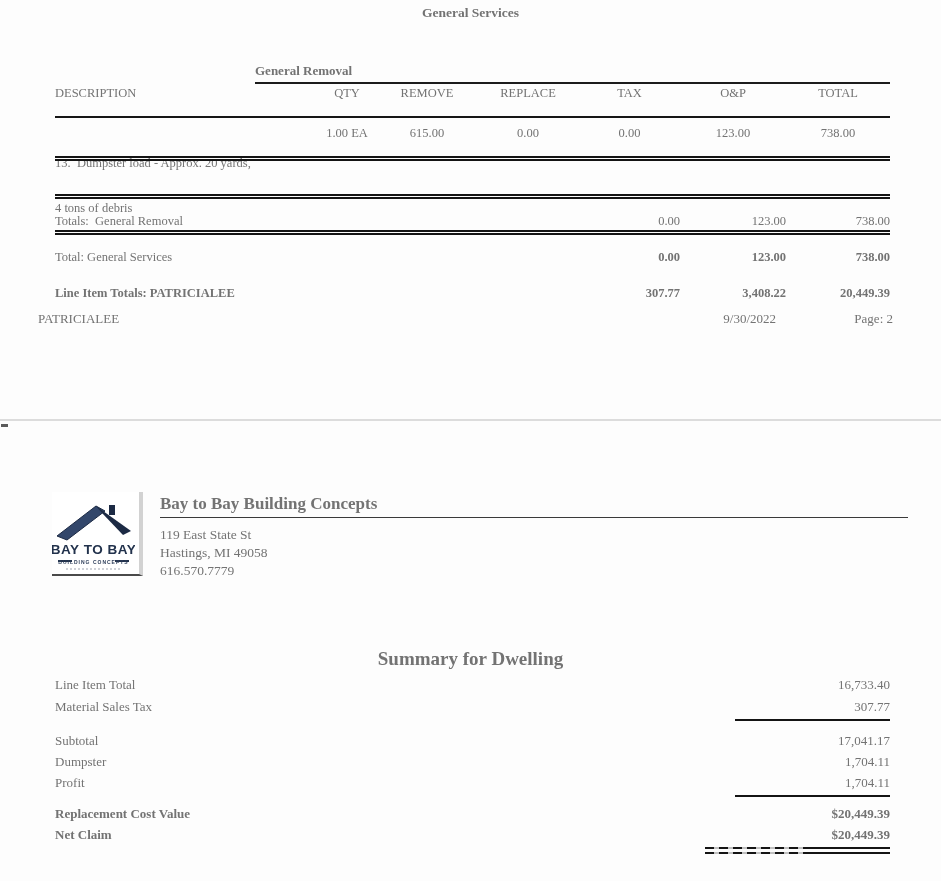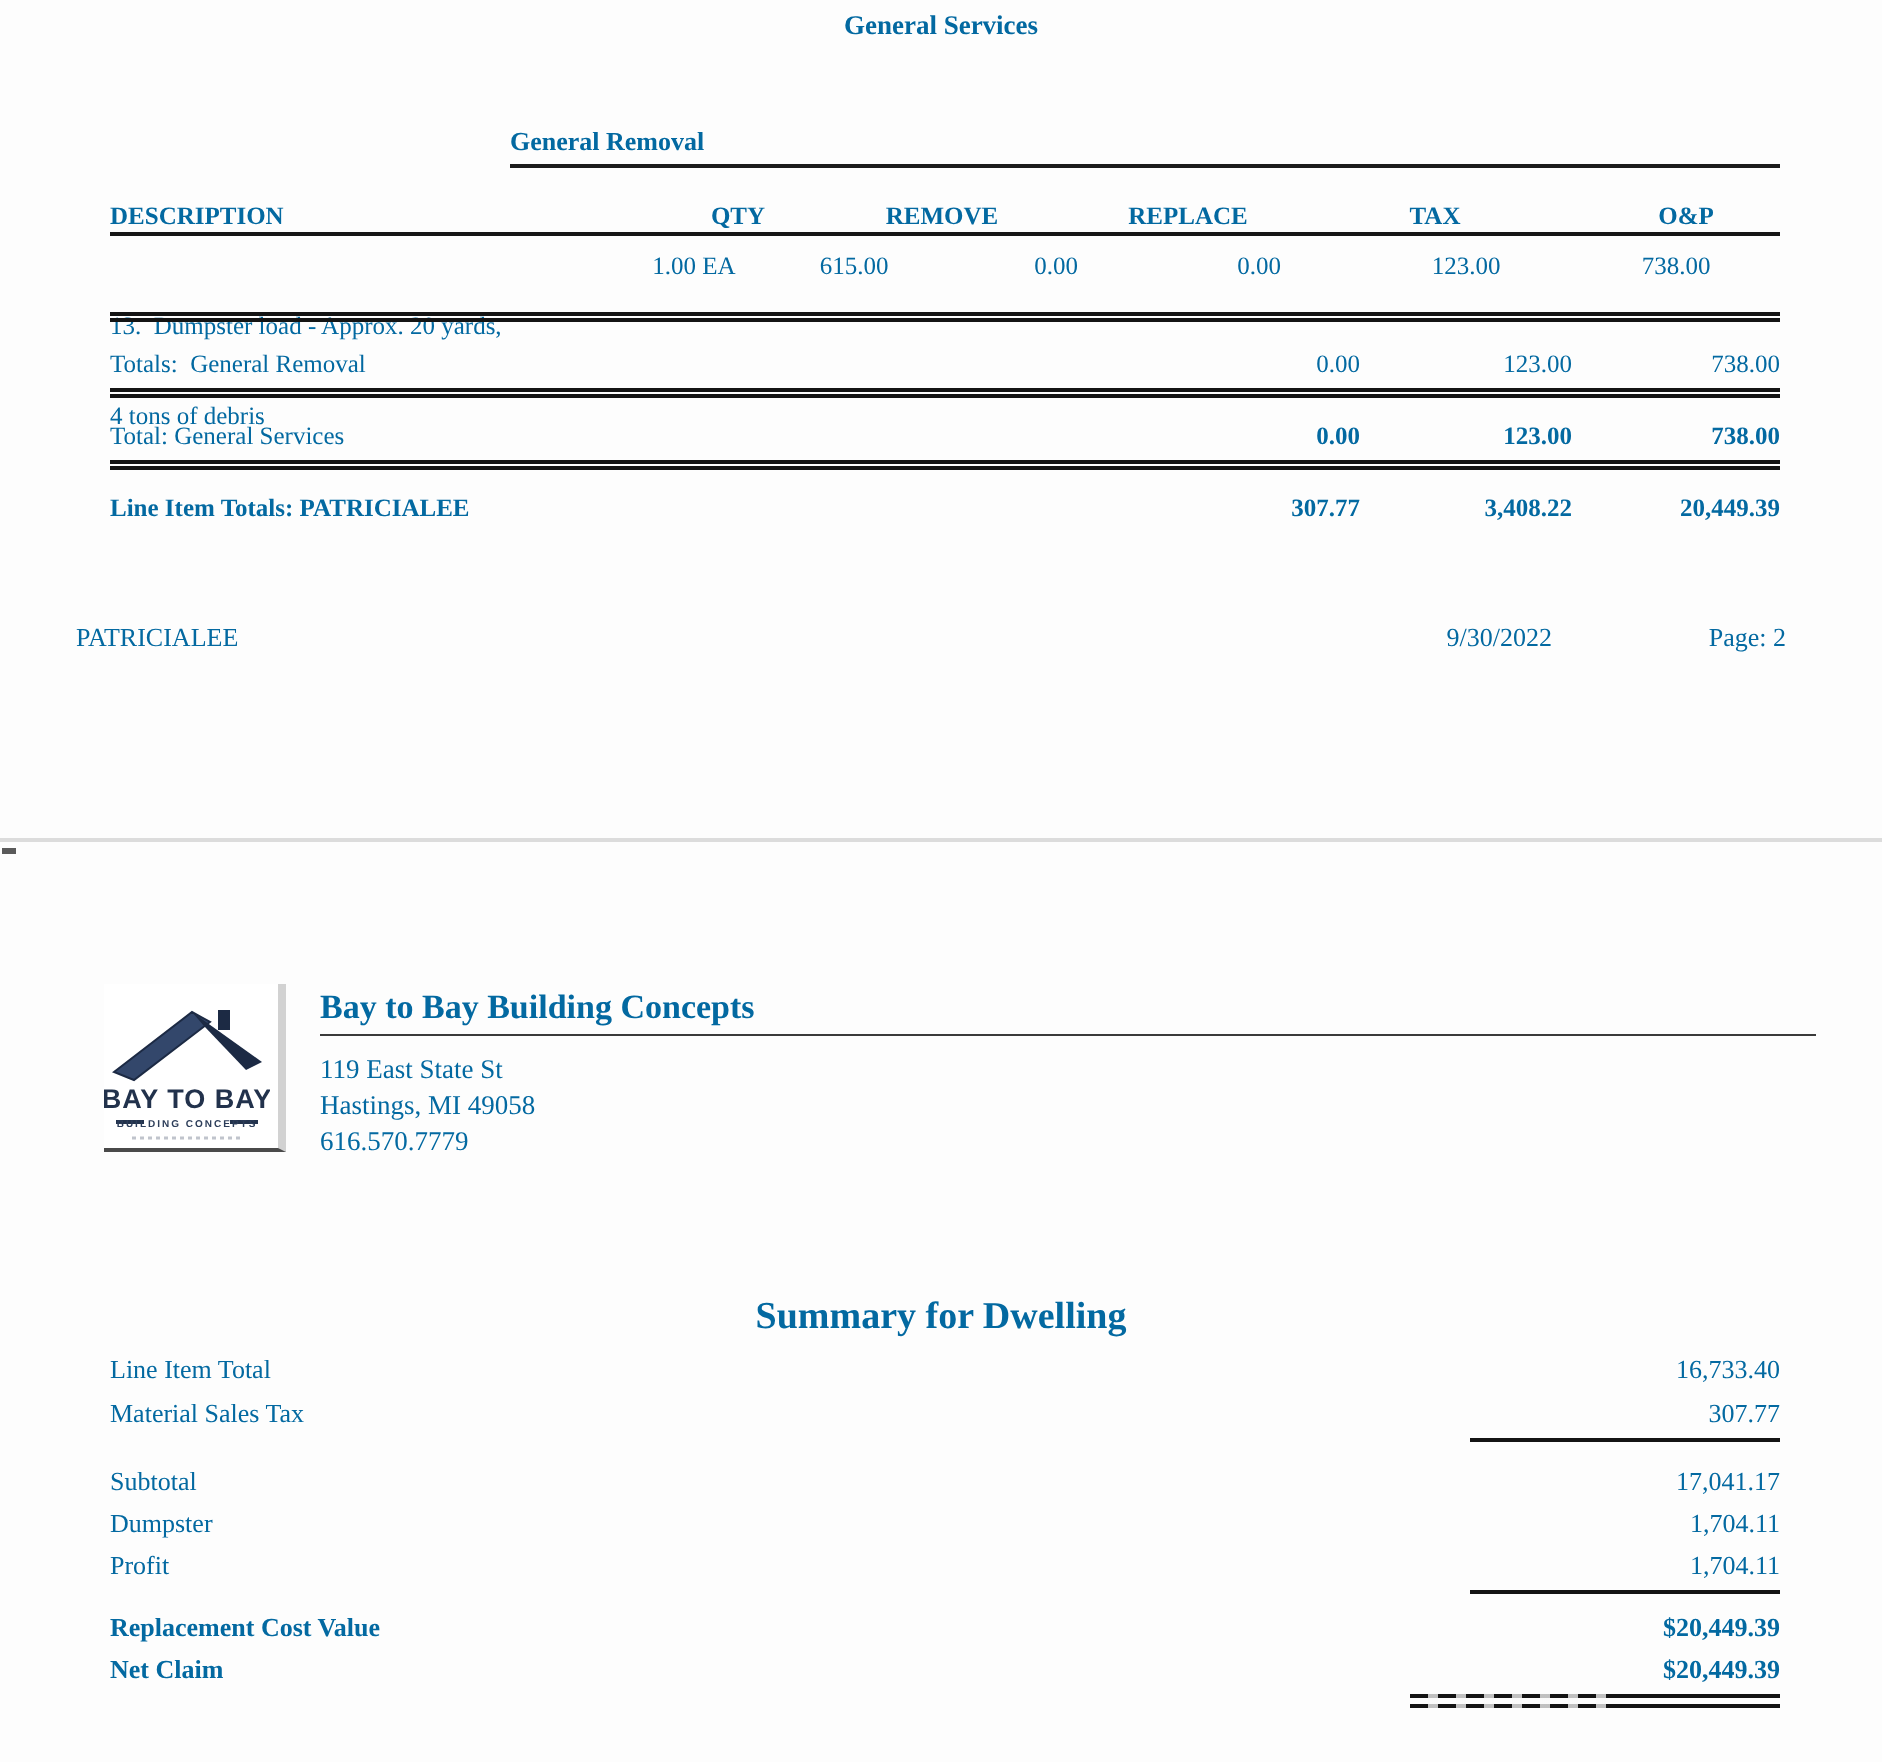--- a/index.html
+++ b/index.html
@@ -1,48 +1,48 @@
 <!DOCTYPE html>
 <html><head>
 <meta charset="utf-8">
 <style>
   html,body{margin:0;padding:0;background:#fff;}
   .doc{
     position:relative;
     width:941px;height:881px;
     background:#fdfdfd;
     font-family:"Liberation Serif", serif;
-    color:#0369a1;
+    color:#737373;
     overflow:hidden;
   }
   .abs{position:absolute;}
   
   .p1-title{top:5px;left:0;width:941px;text-align:center;font-weight:bold;font-size:13.5px;}
   .section-title{top:63px;left:255px;font-weight:bold;font-size:13px;}
   .section-rule{top:82px;left:255px;width:635px;height:2px;background:#1c1c1c;}
   .tbl-grid{
     left:55px;width:835px;
     display:grid;
     grid-template-columns:262px 60px 100px 102px 101px 106px 104px;
     font-size:12.5px;line-height:15px;
   }
   .tbl-grid .cell{text-align:center;}
   .tbl-grid .cell.desc{text-align:left;white-space:pre-wrap;}
-  .hdr{top:101px;font-weight:bold;gap:22px;}
+  .hdr{top:86px;font-weight:normal;}
   .hdr-rule{top:116px;left:55px;width:835px;height:2px;background:#161616;}
   .row1{top:126px;}
   .rule-double{left:55px;width:835px;height:1px;border-top:2px solid #141414;border-bottom:2px solid #141414;}
   .rd1{top:156px;}
   .totals-grid{
     left:55px;width:835px;
     display:grid;
     grid-template-columns:524px 101px 106px 104px;
     font-size:12.5px;line-height:15px;
   }
-  .totals-grid .cell{text-align:right;}
+  .totals-grid .cell{text-align:right;margin-top:39px;}
   .totals-grid .cell.lbl{text-align:left;white-space:pre-wrap;}
   .trow1{top:175px;}
   .rd2{top:194px;}
   .trow2{top:211px;}
   .trow2 .cell{font-weight:bold;}
   .trow2 .cell.lbl{font-weight:normal;}
   .rd3{top:230px;}
   .litrow{top:247px;font-weight:bold;}
   .p1-footer-name{top:311px;left:38px;font-size:13px;}
   .p1-footer-date{top:311px;left:650px;width:126px;text-align:right;font-size:13px;}

